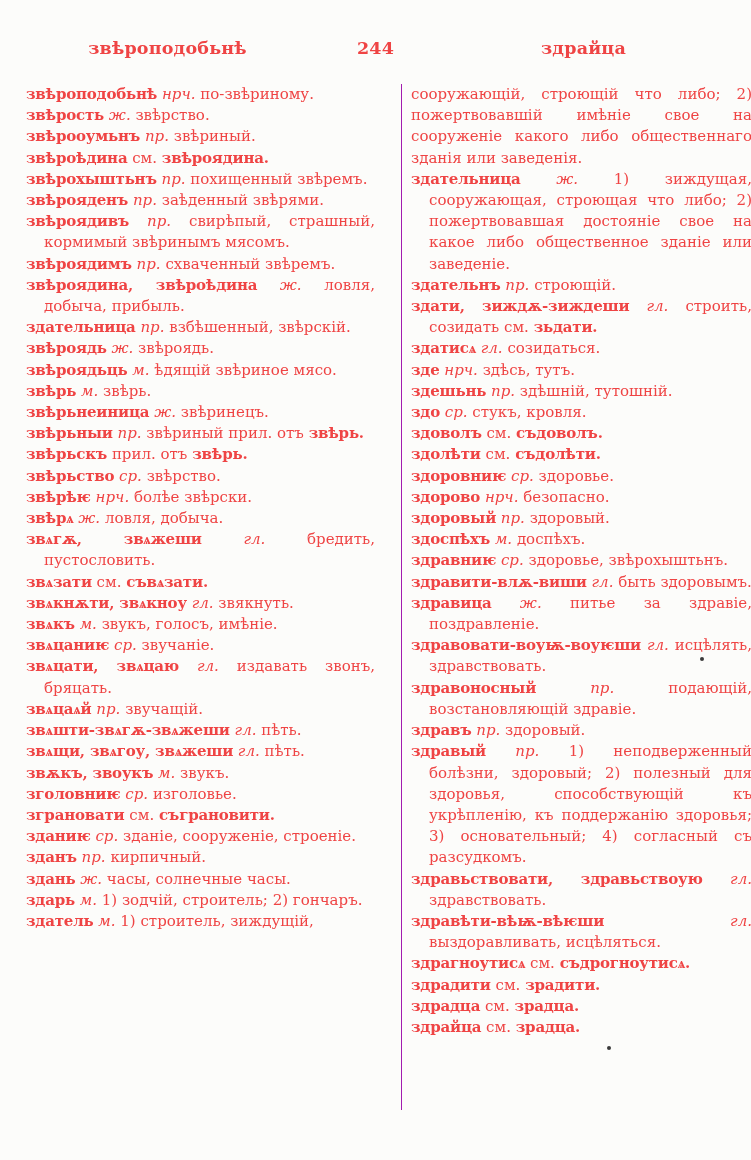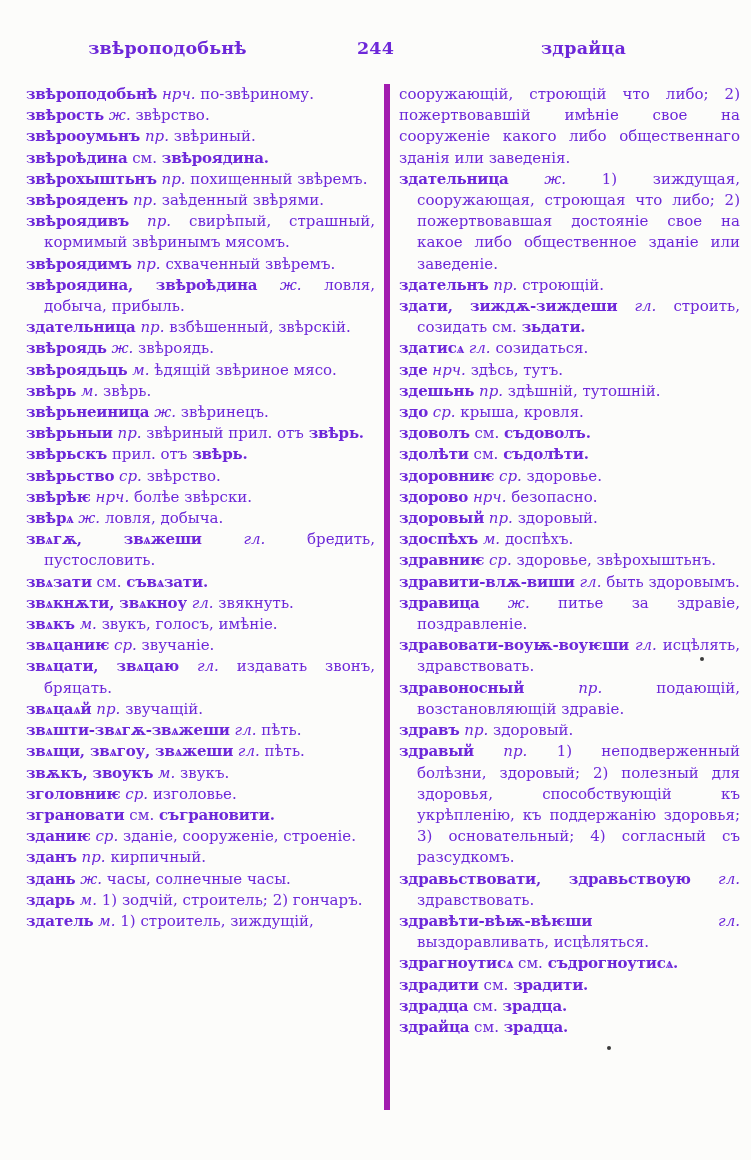--- a/index.html
+++ b/index.html
@@ -1,34 +1,34 @@
 <!DOCTYPE html>
 <html><head>
 <meta charset="utf-8">
 <style>
   html,body { margin:0; padding:0; }
   body { font-family:"DejaVu Serif","Liberation Serif",serif; }
   .page {
     position:relative; width:751px; height:1160px;
-    background:#fcfcfa; color:#6d28d9; overflow:hidden;
+    background:#fcfcfa; color:#ef4444; overflow:hidden;
   }
   .page-header {
     position:absolute; top:38px; left:0; right:0;
     display:flex; align-items:baseline;
   }
   .page-header .hz { font-size:17.5px; font-weight:bold; letter-spacing:.2px; }
   .hz-left  { width:335px; text-align:center; }
   .hz-num   { width:81px;  text-align:center; font-size:18px; font-weight:normal; }
   .hz-right { width:335px; text-align:center; }
   .columns {
     position:absolute; top:84px; left:26px;
     display:flex; align-items:stretch;
   }
   .col { font-size:15px; line-height:21.2px; }
-  .col-0 { width:349px; padding-right:9px; border-right:6px solid #a21caf; height:1026px; }
+  .col-0 { width:349px; padding-right:26px; border-right:1px solid #a21caf; height:1026px; }
   .col-1 { width:341px; padding-left:9px; }
   .entry {
     margin:0; text-align:justify;
     padding-left:18px; text-indent:-18px;
   }
   .entry.cont { padding-left:0; text-indent:0; }
   .hw  { font-weight:bold; letter-spacing:-0.2px; }
   .pos { font-style:italic; }
   .txt {}
   .ref { font-weight:bold; letter-spacing:-0.2px; }
@@ -86,21 +86,21 @@
         <p class="entry"><span class="hw">здатель</span> <span class="pos">м.</span> <span class="txt">1) строитель, зиждущій,</span></p>
       </div>
     <div class="col col-1">
         <p class="entry cont"><span class="txt">сооружающій, строющій что либо; 2) пожертвовавшій имѣніе свое на сооруженіе какого либо общественнаго зданія или заведенія.</span></p>
         <p class="entry"><span class="hw">здательница</span> <span class="pos">ж.</span> <span class="txt">1) зиждущая, сооружающая, строющая что либо; 2) пожертвовавшая достояніе свое на какое либо общественное зданіе или заведеніе.</span></p>
         <p class="entry"><span class="hw">здательнъ</span> <span class="pos">пр.</span> <span class="txt">строющій.</span></p>
         <p class="entry"><span class="hw">здати, зиждѫ-зиждеши</span> <span class="pos">гл.</span> <span class="txt">строить, созидать см.</span> <span class="ref">зьдати.</span></p>
         <p class="entry"><span class="hw">здатисѧ</span> <span class="pos">гл.</span> <span class="txt">созидаться.</span></p>
         <p class="entry"><span class="hw">зде</span> <span class="pos">нрч.</span> <span class="txt">здѣсь, тутъ.</span></p>
         <p class="entry"><span class="hw">здешьнь</span> <span class="pos">пр.</span> <span class="txt">здѣшній, тутошній.</span></p>
-        <p class="entry"><span class="hw">здо</span> <span class="pos">ср.</span> <span class="txt">крыша, кровля.</span></p>
+        <p class="entry"><span class="hw">здо</span> <span class="pos">ср.</span> <span class="txt">стукъ, кровля.</span></p>
         <p class="entry"><span class="hw">здоволъ</span> <span class="txt">см.</span> <span class="ref">съдоволъ.</span></p>
         <p class="entry"><span class="hw">здолѣти</span> <span class="txt">см.</span> <span class="ref">съдолѣти.</span></p>
         <p class="entry"><span class="hw">здоровниѥ</span> <span class="pos">ср.</span> <span class="txt">здоровье.</span></p>
         <p class="entry"><span class="hw">здорово</span> <span class="pos">нрч.</span> <span class="txt">безопасно.</span></p>
         <p class="entry"><span class="hw">здоровый</span> <span class="pos">пр.</span> <span class="txt">здоровый.</span></p>
         <p class="entry"><span class="hw">здоспѣхъ</span> <span class="pos">м.</span> <span class="txt">доспѣхъ.</span></p>
         <p class="entry"><span class="hw">здравниѥ</span> <span class="pos">ср.</span> <span class="txt">здоровье, звѣрохыштьнъ.</span></p>
         <p class="entry"><span class="hw">здравити-влѫ-виши</span> <span class="pos">гл.</span> <span class="txt">быть здоровымъ.</span></p>
         <p class="entry"><span class="hw">здравица</span> <span class="pos">ж.</span> <span class="txt">питье за здравіе, поздравленіе.</span></p>
         <p class="entry"><span class="hw">здравовати-воуѭ-воуѥши</span> <span class="pos">гл.</span> <span class="txt">исцѣлять, здравствовать.</span></p>

